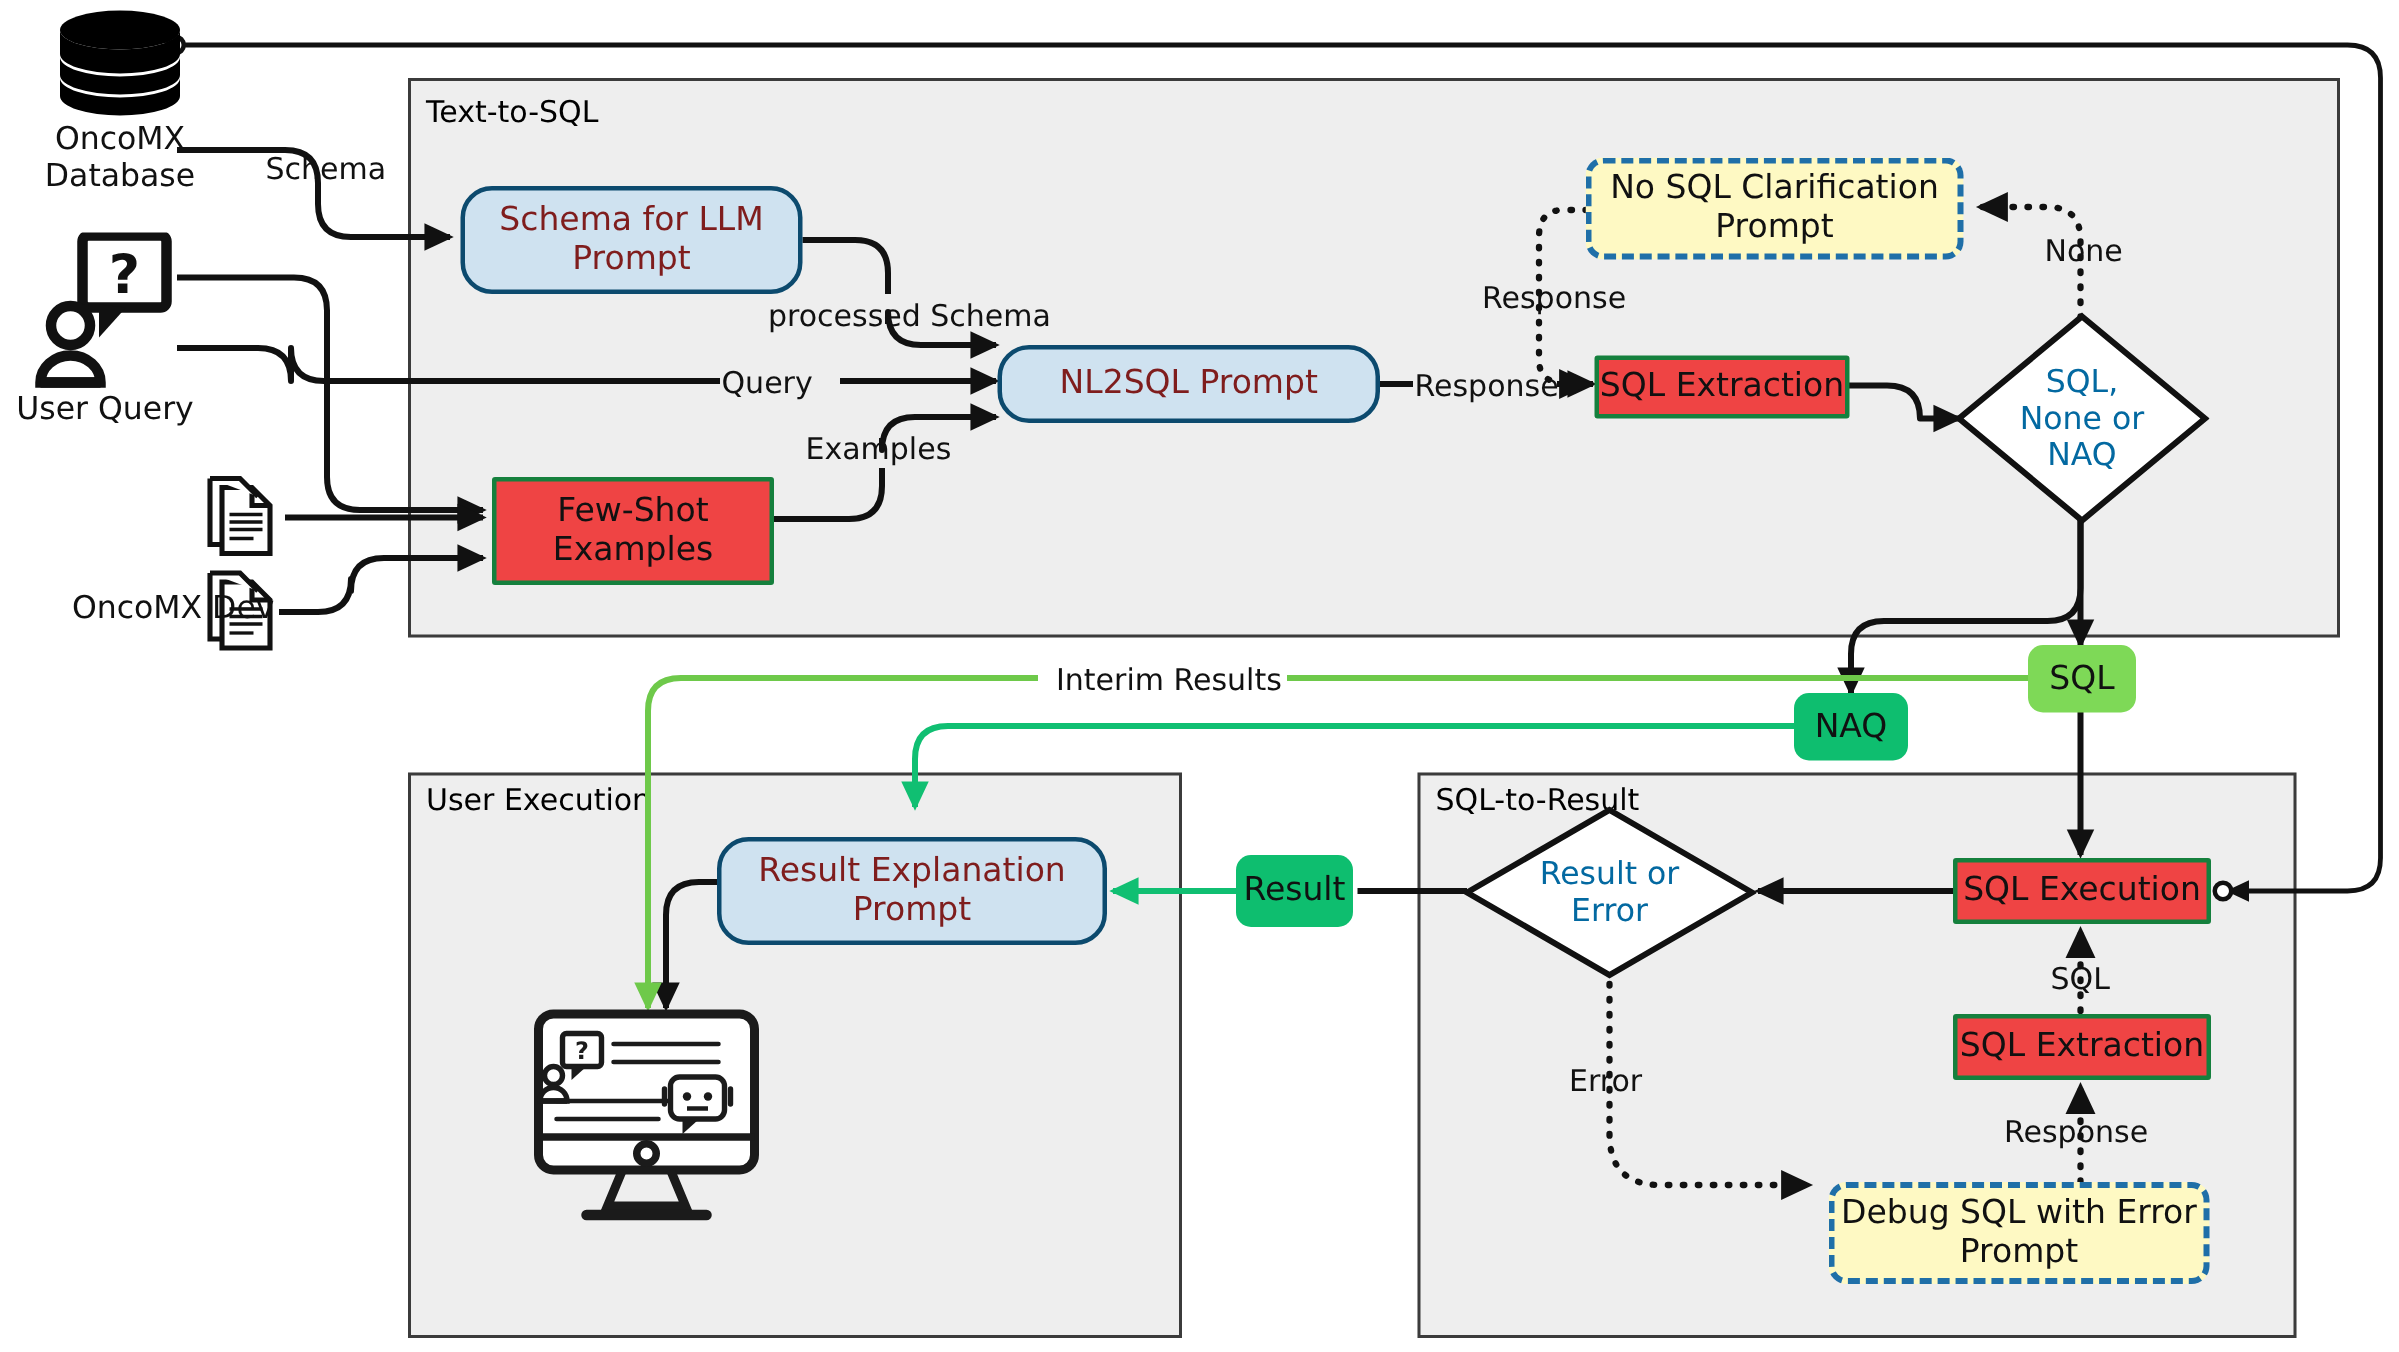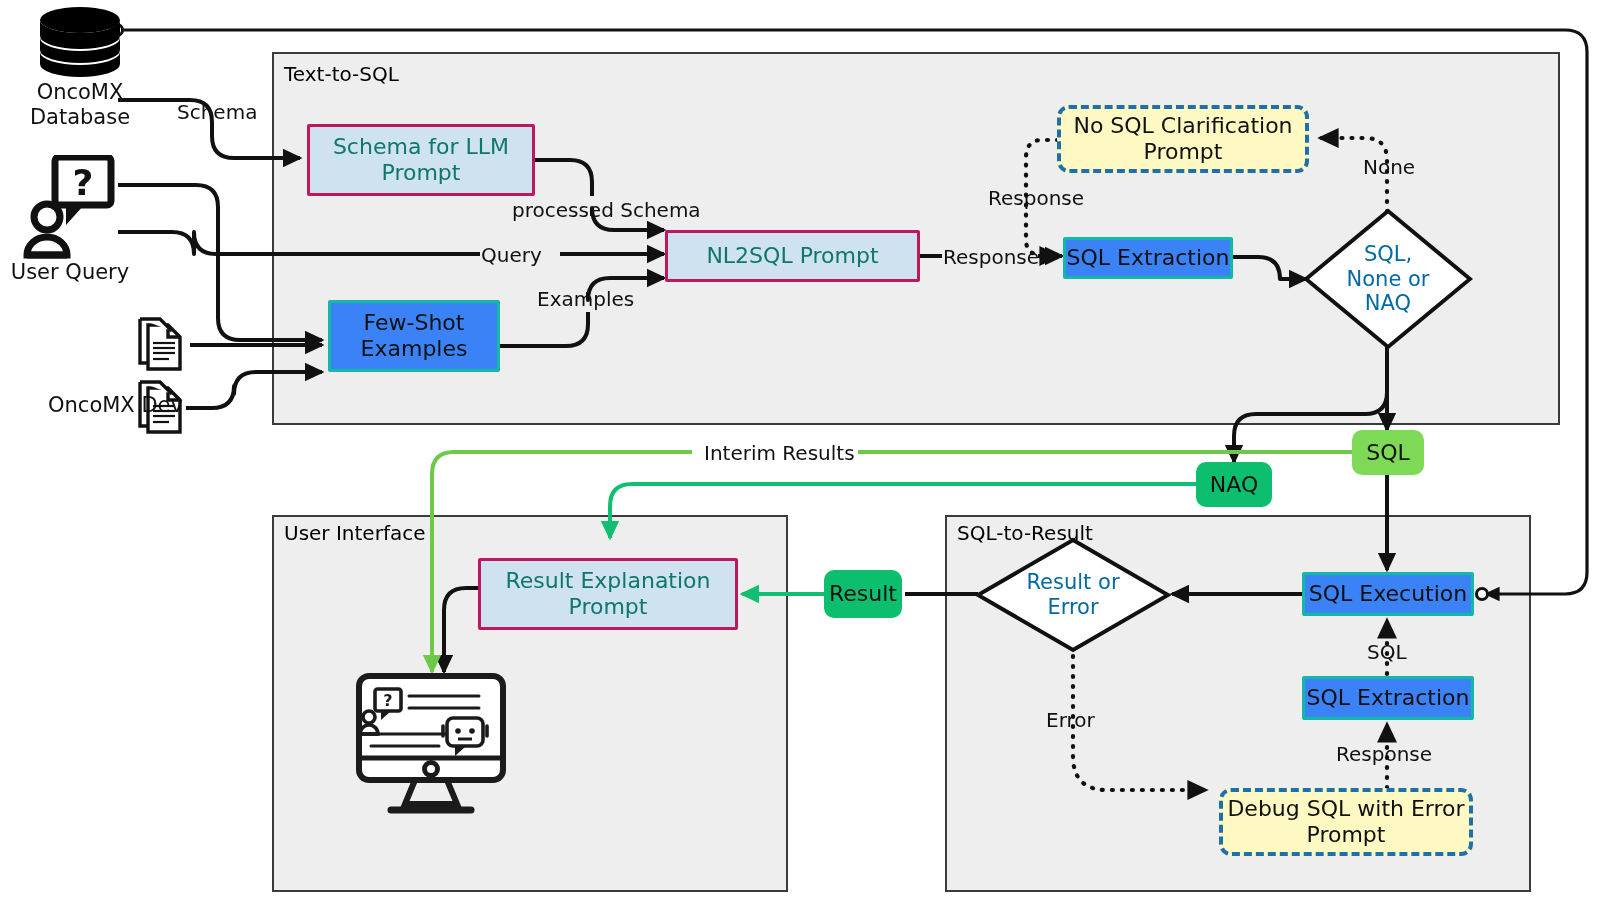--- a/index.html
+++ b/index.html
@@ -4,42 +4,42 @@
 <style>
   html,body{margin:0;padding:0;background:#ffffff;}
   body{width:1599px;height:901px;position:relative;overflow:hidden;
        font-family:"DejaVu Sans","Liberation Sans",sans-serif;color:#1a1a1a;}
   #canvas{position:absolute;left:0;top:0;width:1599px;height:901px;}
   svg.layer{position:absolute;left:0;top:0;width:1599px;height:901px;overflow:visible;}
   .node{position:absolute;box-sizing:border-box;display:flex;align-items:center;
         justify-content:center;text-align:center;line-height:1.18;}
   .grp{position:absolute;box-sizing:border-box;background:#eeeeee;border:2px solid #3b3b3b;}
   .grp-title{position:absolute;font-size:20px;color:#000000;white-space:nowrap;}
-  .blue{background:#cfe2f0;border:3px solid #be185d;border-radius:2px;color:#0f766e;}
+  .blue{background:#cfe2f0;border:3px solid #0c4a6e;border-radius:21px;color:#7f1d1d;}
   .blue-dash{background:#fef9c3;border:4px dashed #1f6fa8;border-radius:12px;color:#111;}
-  .purple{background:#3b82f6;border:3px solid #14b8a6;border-radius:2px;color:#111;}
+  .purple{background:#ef4444;border:3px solid #15803d;border-radius:2px;color:#111;}
   .green-lt{background:#7ed957;border-radius:10px;color:#111;}
   .green-dk{background:#0ebe6f;border-radius:10px;color:#111;}
   .diamond-lbl{position:absolute;display:flex;align-items:center;justify-content:center;
        text-align:center;line-height:1.18;font-size:21px;color:#0369a1;}
   .edge-lbl{position:absolute;font-size:20px;color:#111;white-space:nowrap;background:transparent;}
   .src-lbl{position:absolute;font-size:21px;color:#111;text-align:center;line-height:1.2;}
   .icon{position:absolute;}
   .f22{font-size:22px;}
 </style>
 </head>
 <body>
 
 <div id="canvas">
 
   <div class="grp" style="left:272px;top:52px;width:1288px;height:373px;"></div>
   <div class="grp-title" style="left:284px;top:62px;">Text-to-SQL</div>
 
   <div class="grp" style="left:272px;top:515px;width:516px;height:377px;"></div>
-  <div class="grp-title" style="left:284px;top:521px;">User Interface</div>
+  <div class="grp-title" style="left:284px;top:521px;">User Execution</div>
 
   <div class="grp" style="left:945px;top:515px;width:586px;height:377px;"></div>
   <div class="grp-title" style="left:957px;top:521px;">SQL-to-Result</div>
 
   <svg class="layer" viewBox="0 0 1599 901">
     <defs>
       <marker id="arrow" viewBox="0 0 10 10" refX="8.2" refY="5" markerWidth="5.2" markerHeight="5.2" orient="auto-start-reverse">
         <path d="M0,0.6 L9.4,5 L0,9.4 z" fill="#111111"></path>
       </marker>
       <marker id="arrowdot" viewBox="0 0 10 10" refX="8.2" refY="5" markerWidth="5.4" markerHeight="5.4" orient="auto-start-reverse">
@@ -164,21 +164,21 @@
         <path d="M15,33 h22"></path>
         <path d="M15,38 h22"></path>
         <path d="M15,44 h16"></path>
     </g>
   </svg>
   <div class="src-lbl" style="left:0px;top:393px;width:136px;text-align:left;padding-left:48px;">OncoMX Dev</div>
 
   <div class="node blue f22" style="left:307px;top:124px;width:228px;height:72px;white-space:pre-line;">Schema for LLM
 Prompt</div>
 
-  <div class="node purple f22" style="left:328px;top:300px;width:172px;height:72px;white-space:pre-line;">Few-Shot
+  <div class="node purple f22" style="left:328px;top:318px;width:188px;height:72px;white-space:pre-line;">Few-Shot
 Examples</div>
 
   <div class="node blue f22" style="left:665px;top:230px;width:255px;height:52px;">NL2SQL Prompt</div>
 
   <div class="node blue-dash f22" style="left:1057px;top:105px;width:252px;height:68px;white-space:pre-line;">No SQL Clarification
 Prompt</div>
 
   <div class="node purple f22" style="left:1063px;top:237px;width:170px;height:42px;">SQL Extraction</div>
 
   <svg class="icon" style="left:1303px;top:208px;width:170px;height:142px;" viewBox="0 0 170 142">

